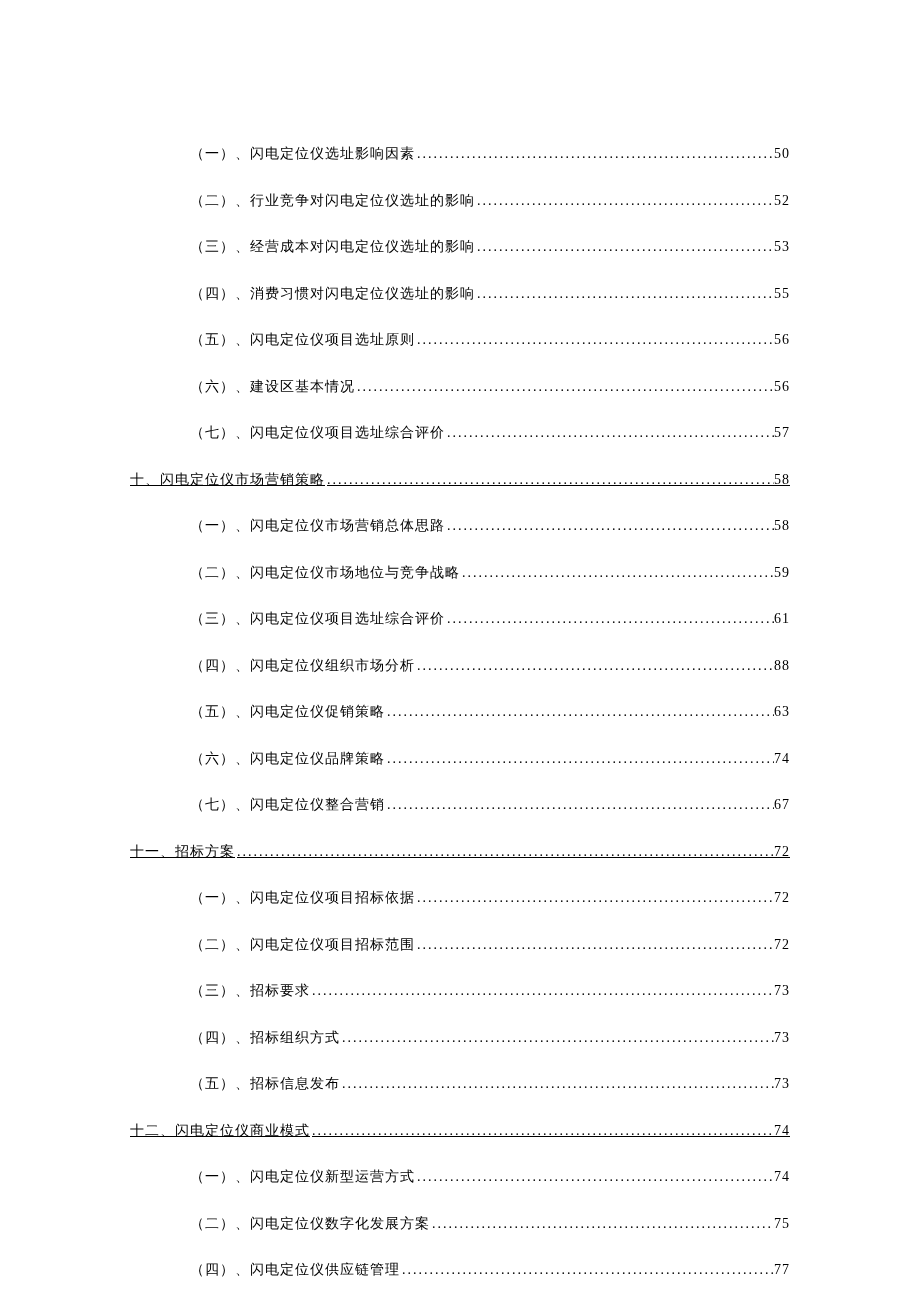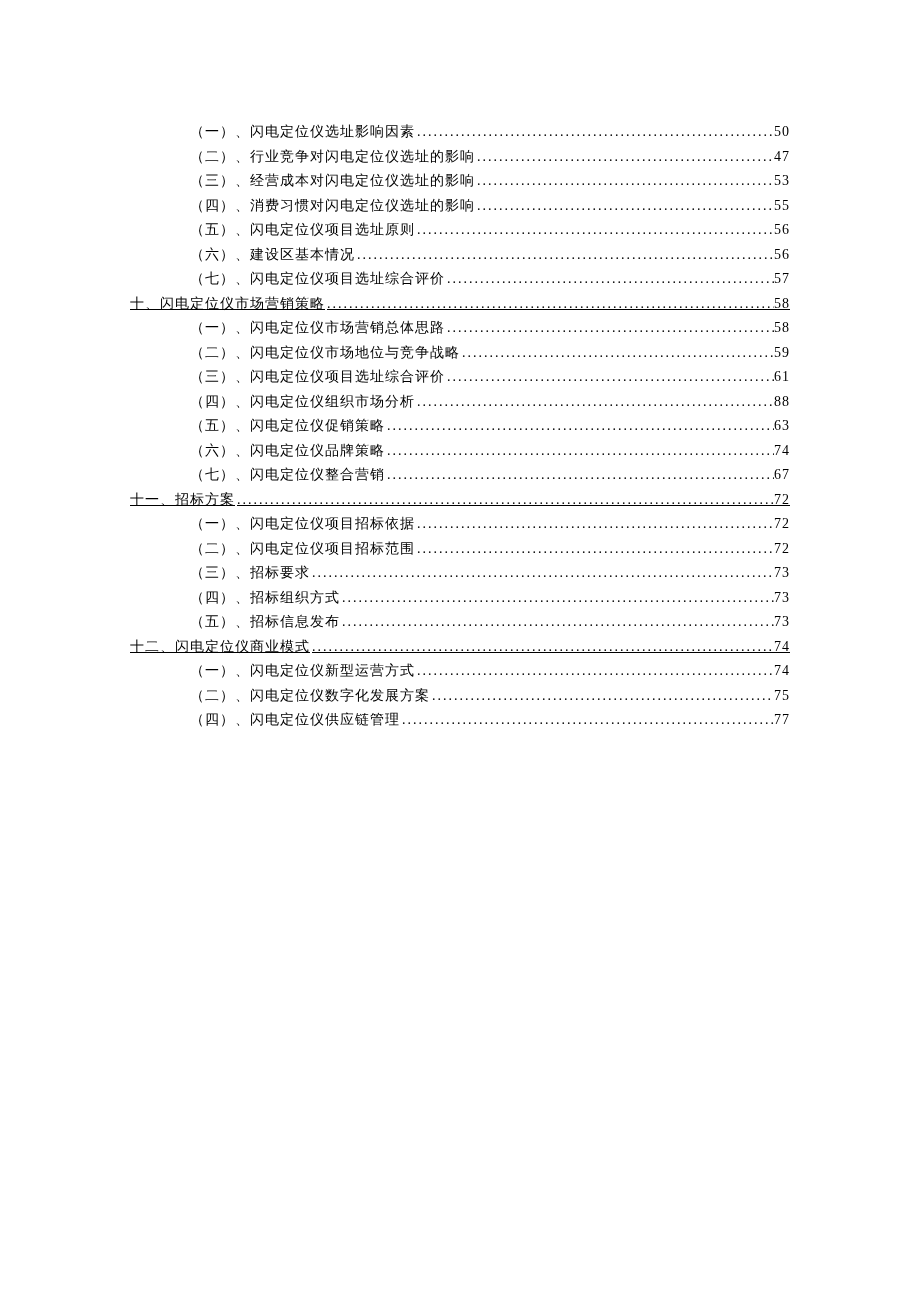--- a/index.html
+++ b/index.html
@@ -40,35 +40,36 @@
       letter-spacing: 2px;
       color: #000;
       padding: 0 2px;
     }
     .toc-dots::before {
       content: "..........................................................................................................................";
     }
     .toc-page {
       flex-shrink: 0;
       letter-spacing: 1px;
+      margin-top: 22px;
     }
   </style>
 </head>
 <body>
 
 <div id="toc-container">
     <div class="toc-line toc-sub">
       <span class="toc-label">（一）、闪电定位仪选址影响因素</span>
       <span class="toc-dots"></span>
       <span class="toc-page">50</span>
     </div>
     <div class="toc-line toc-sub">
       <span class="toc-label">（二）、行业竞争对闪电定位仪选址的影响</span>
       <span class="toc-dots"></span>
-      <span class="toc-page">47</span>
+      <span class="toc-page">52</span>
     </div>
     <div class="toc-line toc-sub">
       <span class="toc-label">（三）、经营成本对闪电定位仪选址的影响</span>
       <span class="toc-dots"></span>
       <span class="toc-page">53</span>
     </div>
     <div class="toc-line toc-sub">
       <span class="toc-label">（四）、消费习惯对闪电定位仪选址的影响</span>
       <span class="toc-dots"></span>
       <span class="toc-page">55</span>

